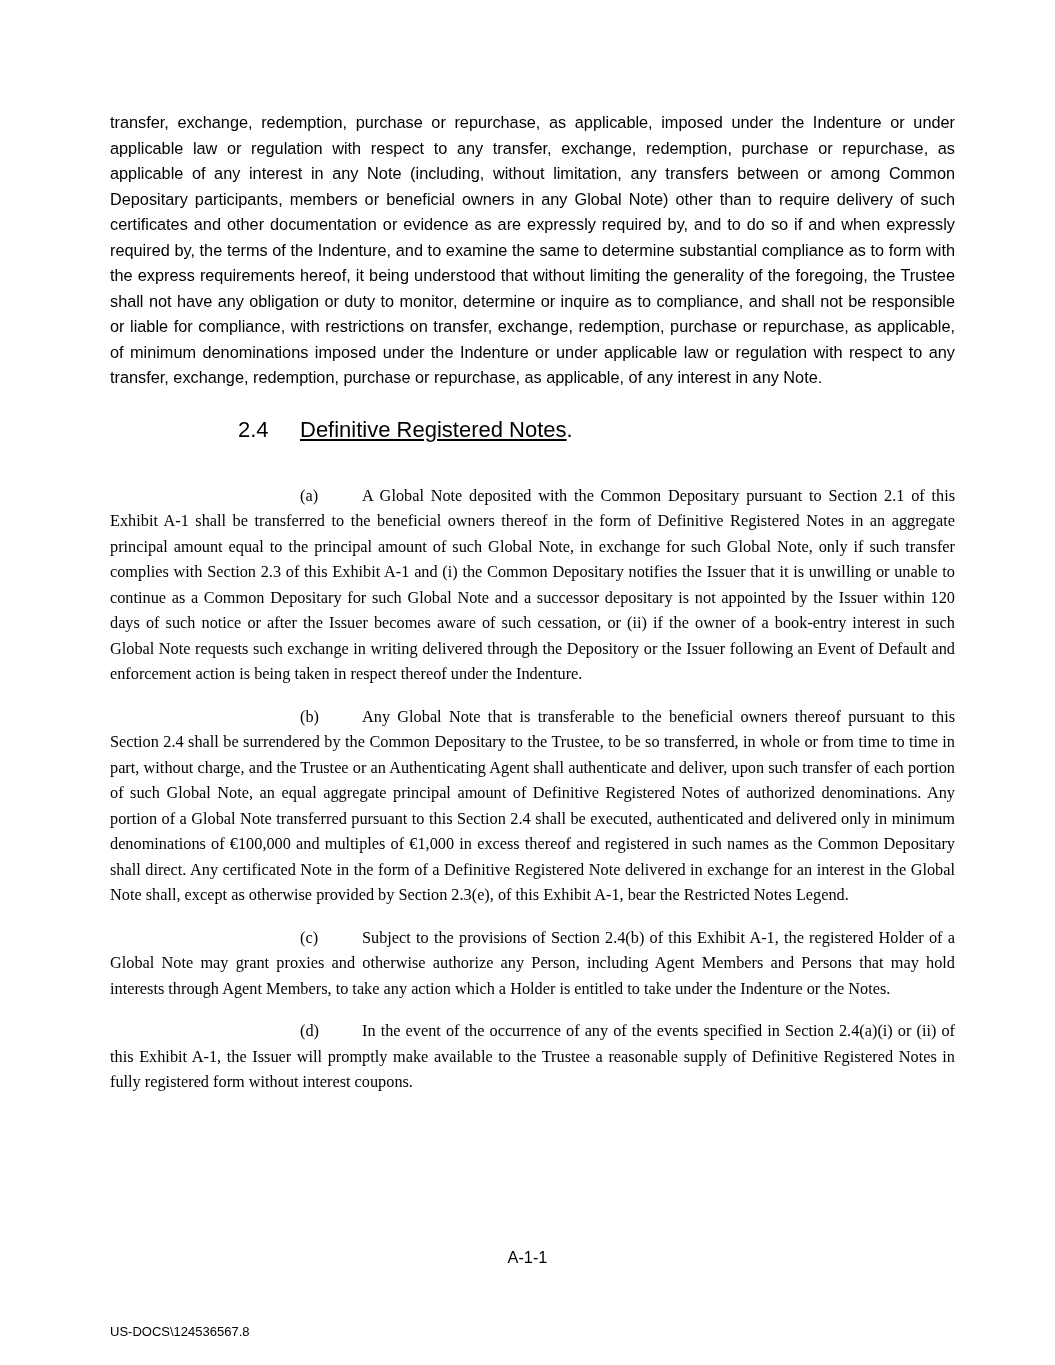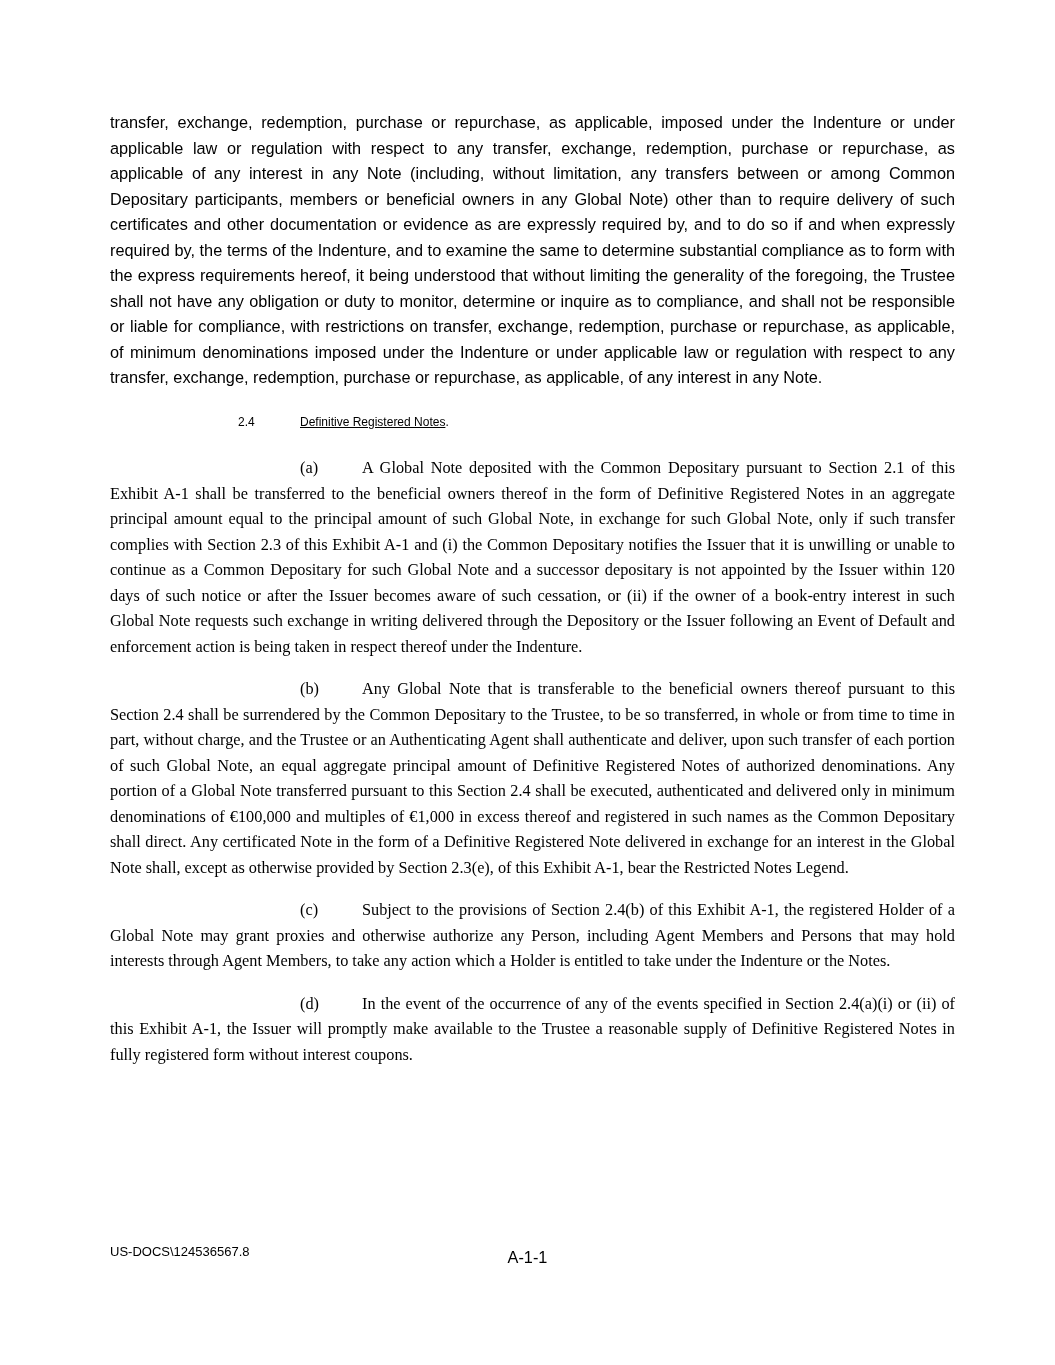--- a/index.html
+++ b/index.html
@@ -26,22 +26,22 @@
     line-height: 1.565;
     text-align: justify;
     text-justify: inter-word;
     margin: 0 0 0 0;
   }
   .para {
     margin-bottom: 17px;
   }
   .section-heading {
     margin-top: 22px;
-    margin-bottom: 24px;
-    font-size: 12px;
+    margin-bottom: 36px;
+    font-size: 22px;
     line-height: 1.565;
     display: block;
   }
   .section-num {
     display: inline-block;
     width: 62px;
     margin-left: 128px;
   }
   .section-title {
     text-decoration: underline;
@@ -59,21 +59,21 @@
     position: absolute;
     left: 0;
     right: 0;
     top: 1248px;
     text-align: center;
     font-size: 16.3px;
   }
   .footer-id {
     position: absolute;
     left: 110px;
-    top: 1244px;
+    top: 1324px;
     font-size: 13px;
   }
 </style>
 </head>
 <body>
 
 <div class="page">
 
   <p class="body-text para">transfer, exchange, redemption, purchase or repurchase, as applicable, imposed under the Indenture or under applicable law or regulation with respect to any transfer, exchange, redemption, purchase or repurchase, as applicable of any interest in any Note (including, without limitation, any transfers between or among Common Depositary participants, members or beneficial owners in any Global Note) other than to require delivery of such certificates and other documentation or evidence as are expressly required by, and to do so if and when expressly required by, the terms of the Indenture, and to examine the same to determine substantial compliance as to form with the express requirements hereof, it being understood that without limiting the generality of the foregoing, the Trustee shall not have any obligation or duty to monitor, determine or inquire as to compliance, and shall not be responsible or liable for compliance, with restrictions on transfer, exchange, redemption, purchase or repurchase, as applicable, of minimum denominations imposed under the Indenture or under applicable law or regulation with respect to any transfer, exchange, redemption, purchase or repurchase, as applicable, of any interest in any Note.</p>
 

